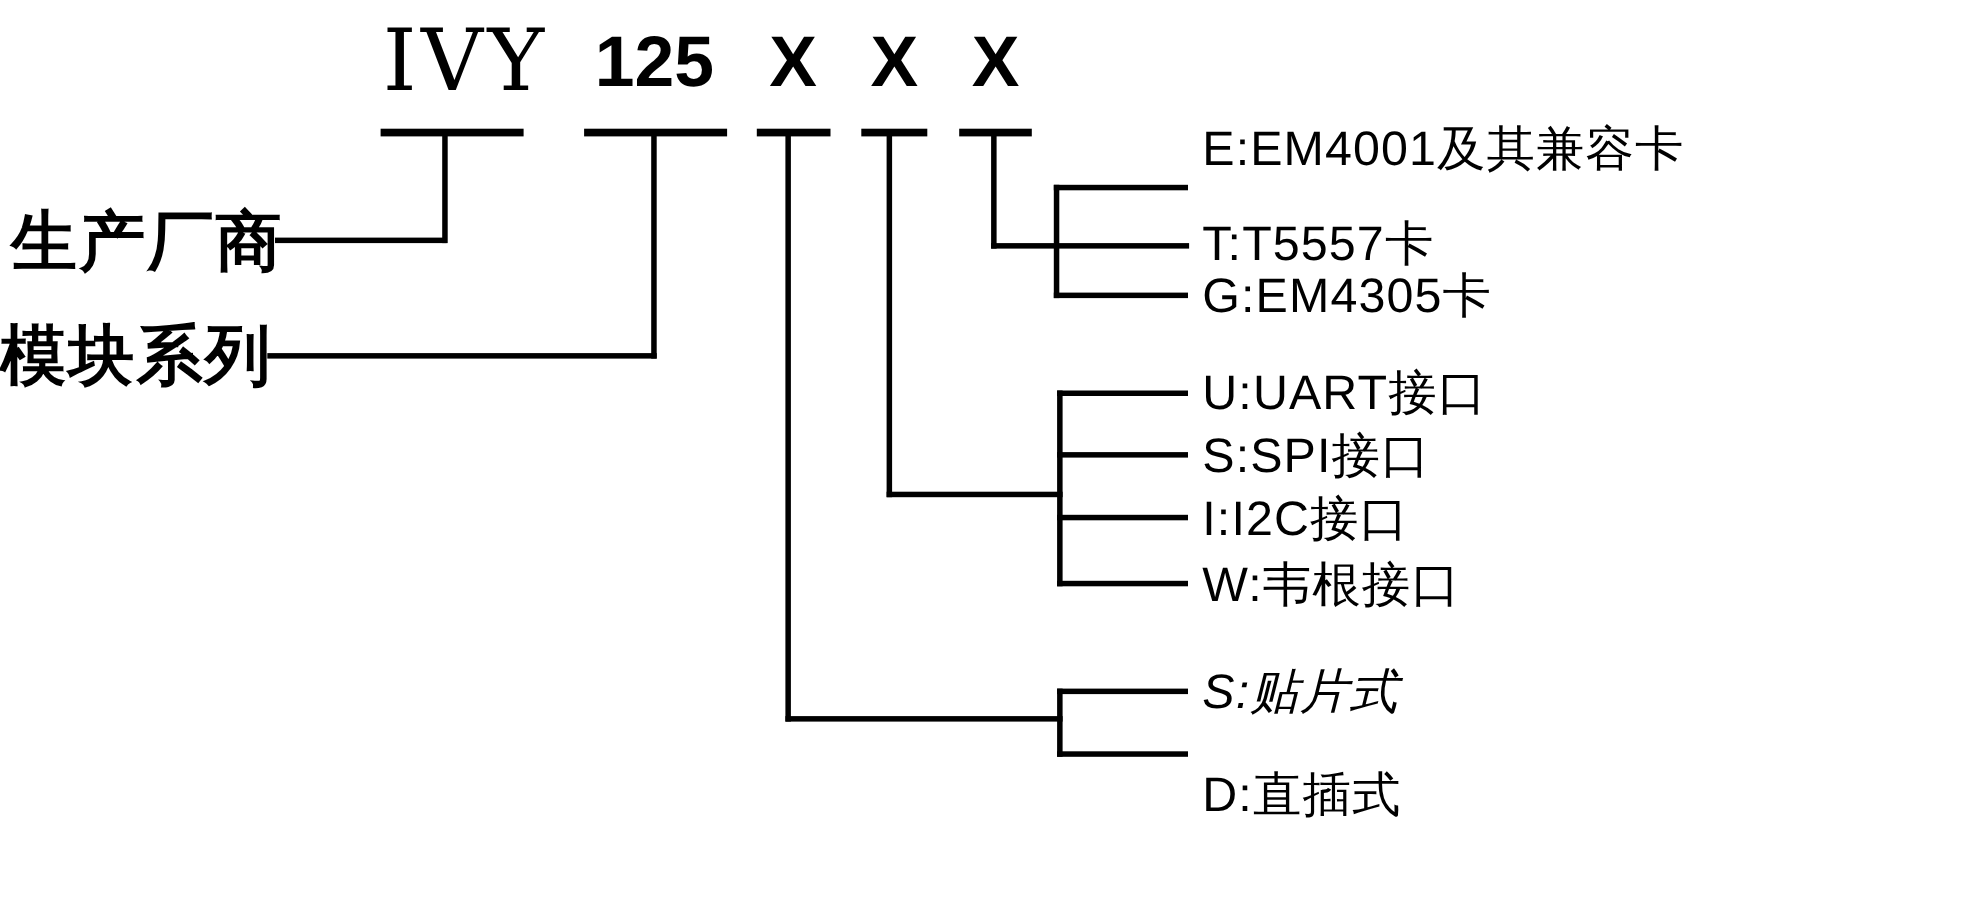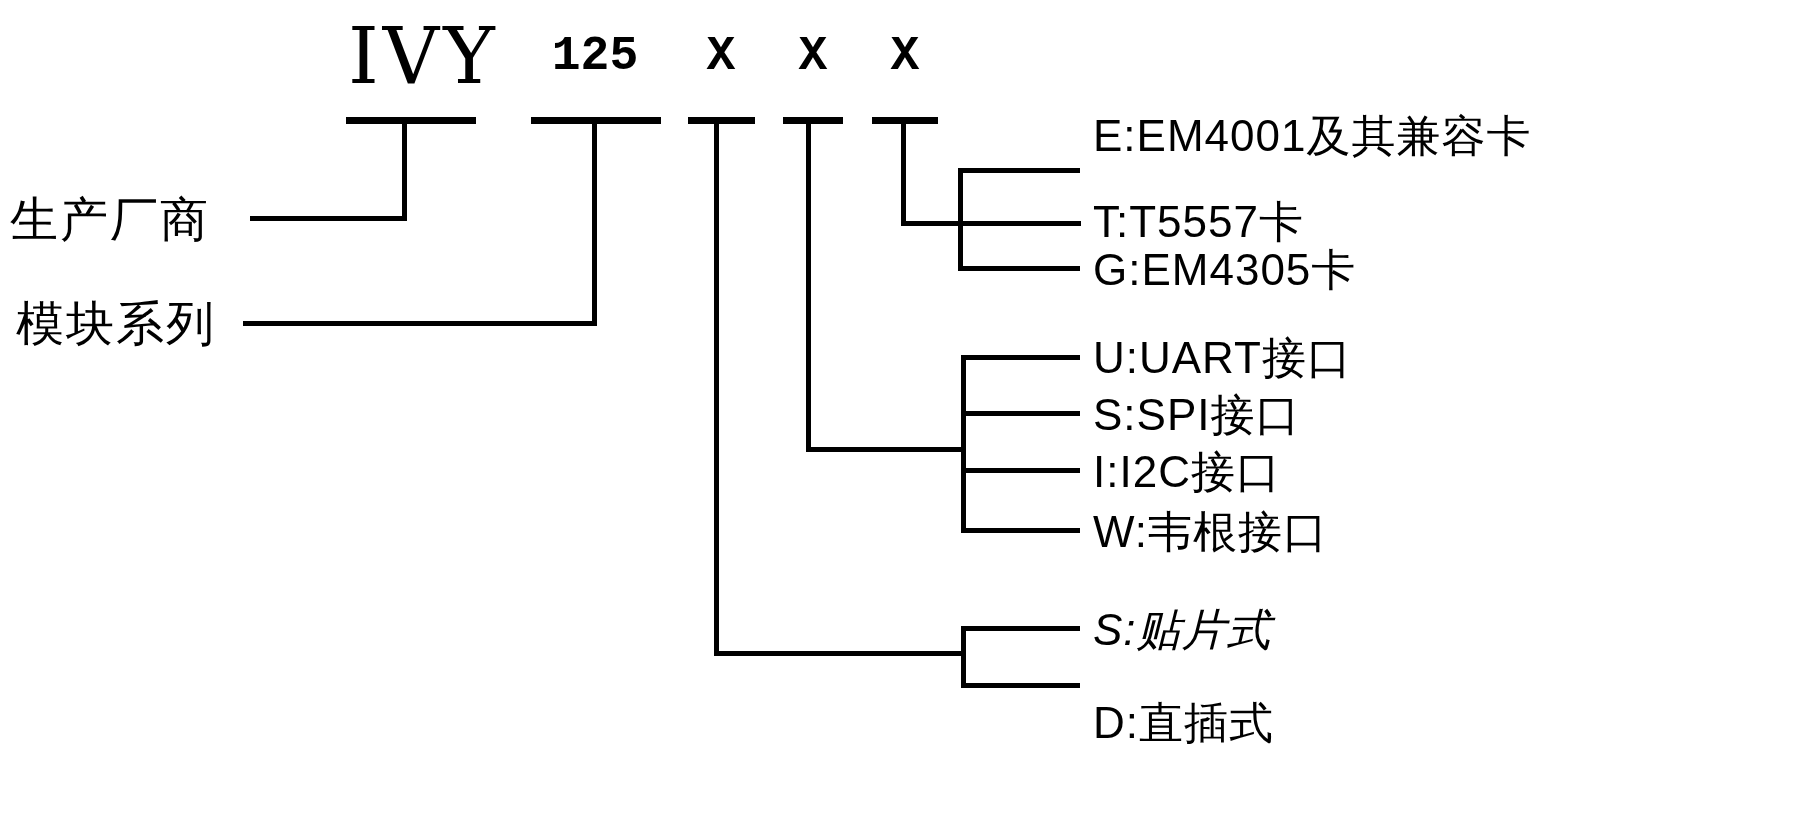--- a/index.html
+++ b/index.html
@@ -29,37 +29,38 @@
     line-height: 92px;
     text-align: center;
     white-space: nowrap;
   }
   .seg-serif {
     font-family: "DejaVu Serif", "Liberation Serif", serif;
     font-size: 78px;
     letter-spacing: 4px;
   }
   .seg-sans {
-    font-family: Liberation Mono, monospace;
+    font-family: Liberation Sans, sans-serif;
     font-weight: bold;
-    font-size: 48px;
+    font-size: 65px;
   }
   .underline {
     position: absolute;
     top: 117px;
     height: 7px;
     background: #000000;
   }
   
   .left-label {
     position: absolute;
-    font-size: 48px;
+    font-size: 60px;
     line-height: 52px;
     white-space: nowrap;
     letter-spacing: 2px;
+    font-weight: bold;
   }
   .option-label {
     position: absolute;
     left: 1093px;
     font-size: 44px;
     line-height: 52px;
     white-space: nowrap;
     letter-spacing: 1px;
   }
 </style>
@@ -74,21 +75,21 @@
   <div class="seg seg-sans" style="left:781px; width:64px;">X</div>
   <div class="seg seg-sans" style="left:870px; width:70px;">X</div>
 
   <div class="underline" style="left:346px; width:130px;"></div>
   <div class="underline" style="left:531px; width:130px;"></div>
   <div class="underline" style="left:688px; width:67px;"></div>
   <div class="underline" style="left:783px; width:60px;"></div>
   <div class="underline" style="left:872px; width:66px;"></div>
 
   <div class="left-label" style="left:10px; top:194px;">生产厂商</div>
-  <div class="left-label" style="left:0px; top:298px;padding-left:16px;">模块系列</div>
+  <div class="left-label" style="left:0px; top:298px;">模块系列</div>
 
   <div class="hline" style="left:250px; top:216px; width:156px; height:5px;"></div>
   <div class="vline" style="left:402px; top:120px; width:5px; height:101px;"></div>
 
   <div class="hline" style="left:243px; top:321px; width:354px; height:5px;"></div>
   <div class="vline" style="left:592px; top:120px; width:5px; height:206px;"></div>
 
   <div class="vline" style="left:901px; top:120px; width:5px; height:106px;"></div>
   <div class="hline" style="left:901px; top:221px; width:180px; height:5px;"></div>
   <div class="vline" style="left:958px; top:168px; width:5px; height:103px;"></div>

